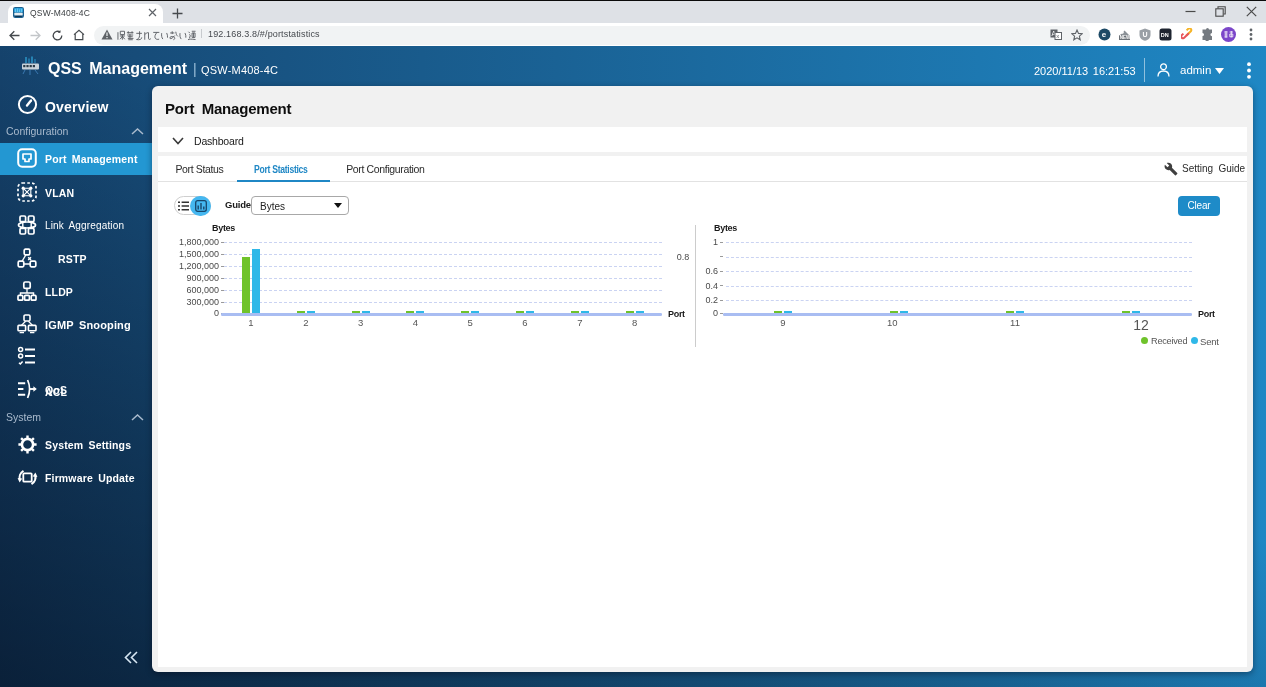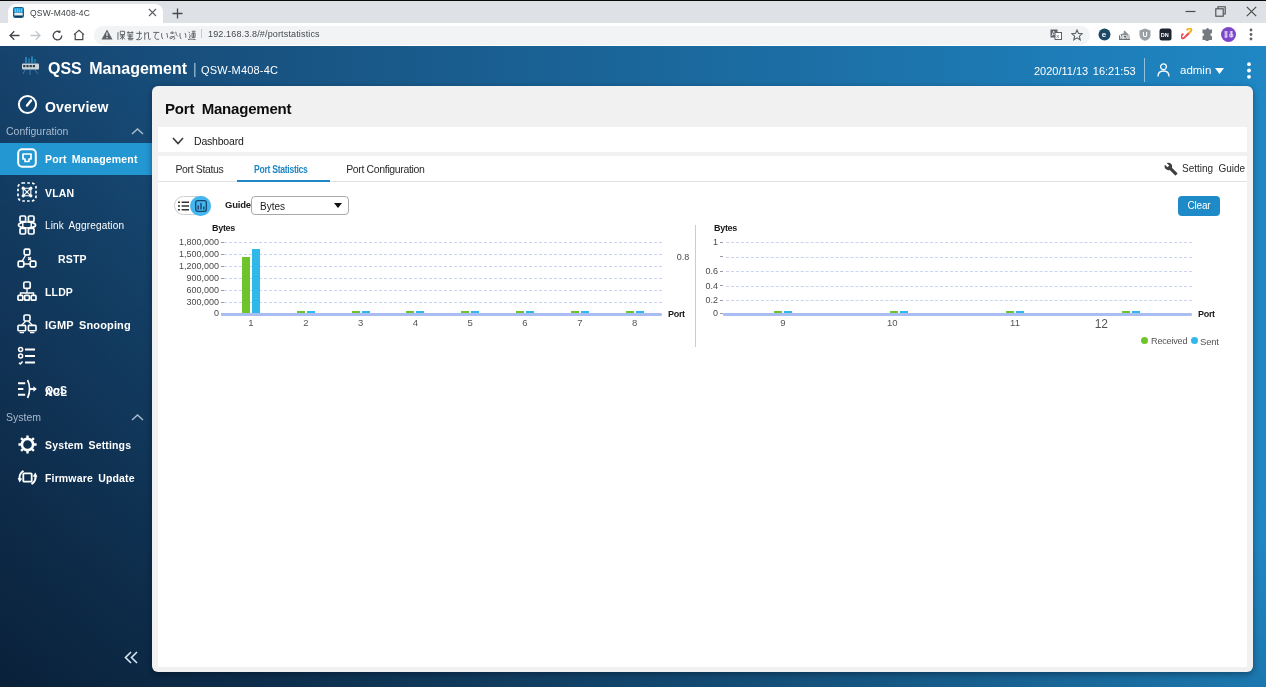--- a/index.html
+++ b/index.html
@@ -406,19 +406,19 @@
 <div class="a" style="left:784px;top:310.5px;width:8px;height:2.5px;background:#2fb8e8;"></div>
 <div class="a" style="left:890px;top:310.5px;width:8px;height:2.5px;background:#6fc32b;"></div>
 <div class="a" style="left:900px;top:310.5px;width:8px;height:2.5px;background:#2fb8e8;"></div>
 <div class="a" style="left:1006px;top:310.5px;width:8px;height:2.5px;background:#6fc32b;"></div>
 <div class="a" style="left:1016px;top:310.5px;width:8px;height:2.5px;background:#2fb8e8;"></div>
 <div class="a" style="left:1122px;top:310.5px;width:8px;height:2.5px;background:#6fc32b;"></div>
 <div class="a" style="left:1132px;top:310.5px;width:8px;height:2.5px;background:#2fb8e8;"></div>
 <div class="a" style="left:771px;top:317px;width:24px;text-align:center;font-size:9.5px;color:#555;">9</div>
 <div class="a" style="left:887px;top:317px;width:24px;text-align:left;font-size:9.5px;color:#555;">10</div>
 <div class="a" style="left:1003px;top:317px;width:24px;text-align:center;font-size:9.5px;color:#555;">11</div>
-<div class="a" style="left:1084px;top:317px;width:24px;text-align:right;font-size:12px;color:#555;">12</div>
+<div class="a" style="left:1129px;top:317px;width:24px;text-align:center;font-size:14px;color:#555;">12</div>
 <div class="a" style="left:1198px;top:308.5px;font-size:9px;letter-spacing:-0.3px;font-weight:bold;color:#1a1a1a;">Port</div>
 <div class="a" style="left:695px;top:225px;width:1px;height:122px;background:#ccc;"></div>
 <div class="a" style="left:1141px;top:337px;width:7px;height:7px;border-radius:50%;background:#6fc32b;"></div>
 <div class="a" style="left:1151px;top:335.5px;font-size:9.2px;letter-spacing:-0.25px;color:#555;">Received</div>
 <div class="a" style="left:1190.5px;top:337px;width:7px;height:7px;border-radius:50%;background:#2fb8e8;"></div>
 <div class="a" style="left:1200px;top:335.5px;font-size:9.5px;letter-spacing:-0.2px;color:#555;">Sent</div>
 
 </body></html>

